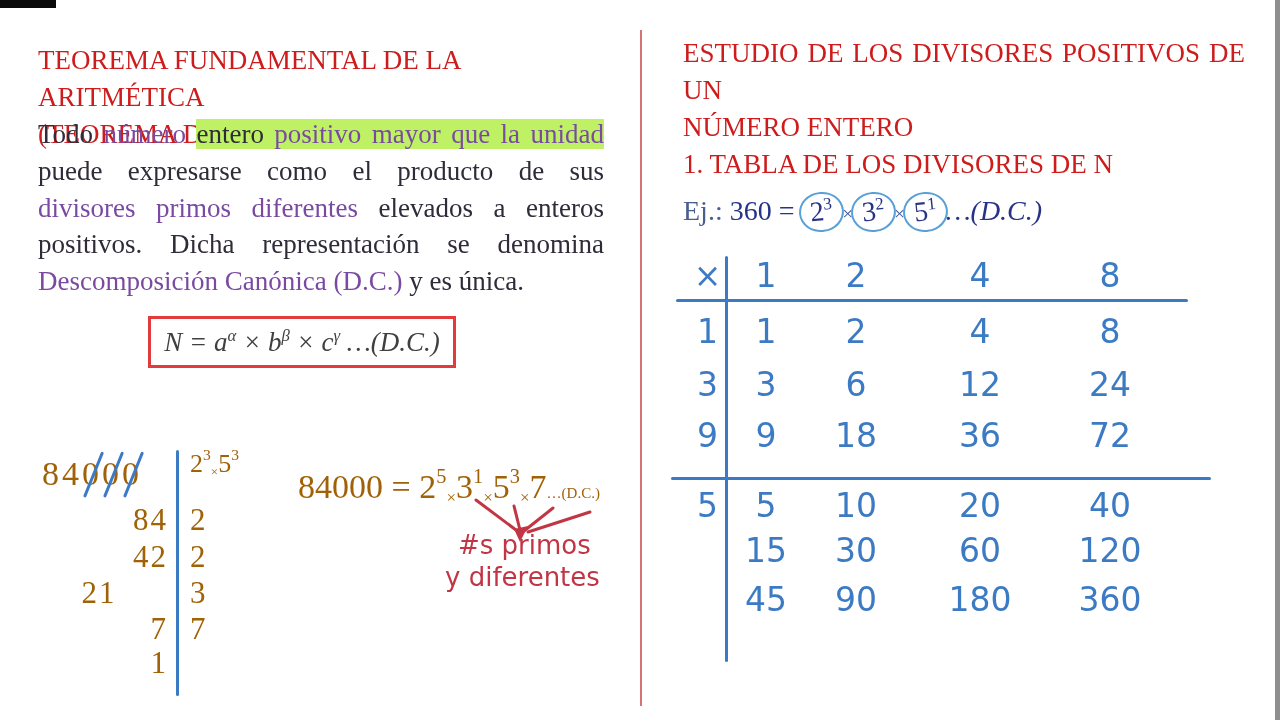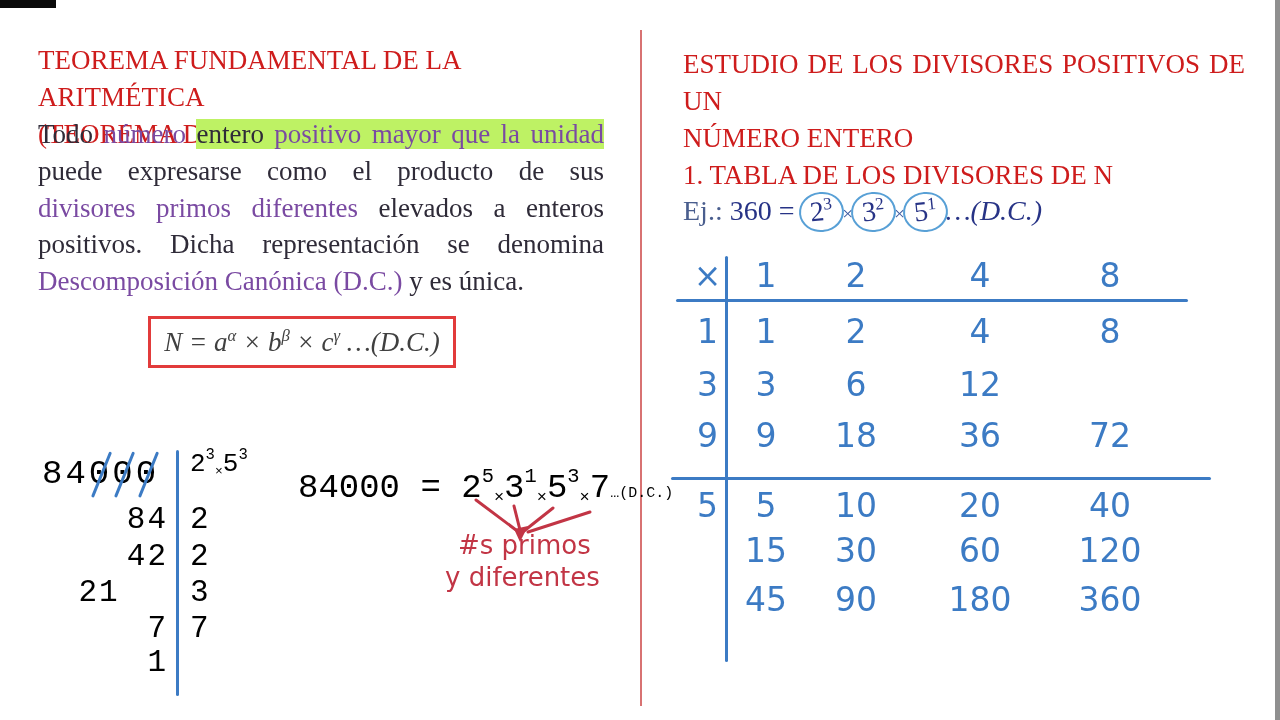--- a/index.html
+++ b/index.html
@@ -23,21 +23,21 @@
 
   .formula-box { position:absolute; left:148px; top:316px; width:308px; height:52px;
                  border:3px solid #e23b3b; display:flex; align-items:center; justify-content:center;
                  font-style:italic; font-size:27px; color:#404040; }
   .formula-box sup { font-size:0.62em; }
 
   .example { position:absolute; left:38px; top:388px; width:566px; font-size:27px; line-height:36.8px; }
   .ej { color:#4a5e8e; }
 
   
-  .hand { font-family:Liberation Mono, monospace; color:#000000; }
+  .hand { font-family:Liberation Serif, serif; color:#a16207; }
   .hand sup { font-size:0.6em; position:relative; top:-0.15em; }
   .hx { font-size:0.5em; vertical-align:-0.3em; letter-spacing:0; }
   .crossed { position:relative; display:inline-block; }
   .crossed::after { content:""; position:absolute; left:48%; top:-14%; width:2.5px; height:130%;
                     background:#3c7bc4; transform:rotate(22deg); border-radius:2px; }
 
   .ft-dividend { position:absolute; left:42px; top:455px; font-size:34px; letter-spacing:3px; }
   .vline1 { position:absolute; left:176px; top:450px; width:3px; height:246px; background:#3c7bc4; border-radius:2px; }
   .ft-result { position:absolute; left:190px; top:448px; font-size:26px;text-align:center; }
   .ladder-num { position:absolute; left:30px; width:138px; text-align:right; font-size:31px; letter-spacing:2px; }
@@ -111,21 +111,21 @@
       <path d="M28,4 L68,34"></path>
       <path d="M66,10 L72,34"></path>
       <path d="M105,12 L76,35"></path>
       <path d="M142,16 L80,36"></path>
     </g>
     <polygon points="66,33 80,30 72,46" fill="#c23545"></polygon>
   </svg>
   <div class="hand-red" style="left:458px; top:530px;">#s primos</div>
   <div class="hand-red" style="left:445px; top:562px;">y diferentes</div>
 
-  <div class="heading" style="left:683px; top:46px; width:562px;">
+  <div class="heading" style="left:683px; top:35px; width:562px;">
     <div class="jline">ESTUDIO DE LOS DIVISORES POSITIVOS DE UN</div>
     <div>NÚMERO ENTERO</div>
     <div>1. TABLA DE LOS DIVISORES DE N</div>
   </div>
 
   <div class="r-example">
     <span class="ej">Ej.:</span><span> 360 = </span><span class="circ"><span>2</span><sup>3</sup></span><span class="r-times">×</span><span class="circ"><span>3</span><sup>2</sup></span><span class="r-times">×</span><span class="circ"><span>5</span><sup>1</sup></span><span class="r-tail">…(D.C.)</span>
   </div>
 
   <div class="t-vline"></div>
@@ -145,20 +145,21 @@
     <span>1</span>
     <span>2</span>
     <span>4</span>
     <span>8</span>
   </div>
   <div class="t-row" style="top:365px;">
     <span>3</span>
     <span>3</span>
     <span>6</span>
     <span>12</span>
+    <span>24</span>
   </div>
   <div class="t-row" style="top:416px;">
     <span>9</span>
     <span>9</span>
     <span>18</span>
     <span>36</span>
     <span>72</span>
   </div>
 
   <div class="t-row" style="top:486px;">

